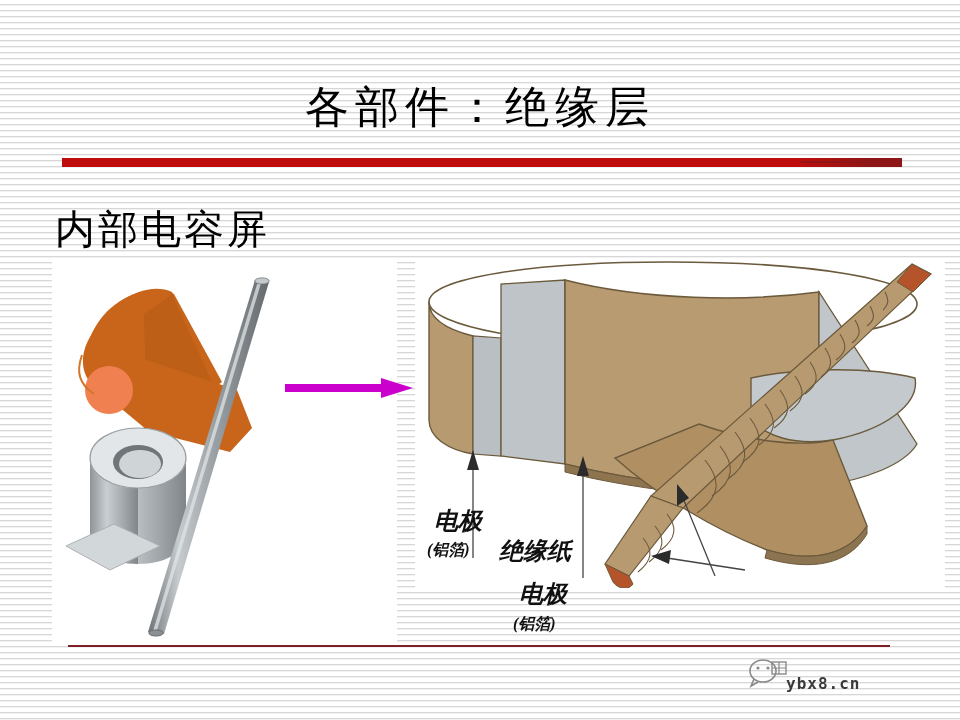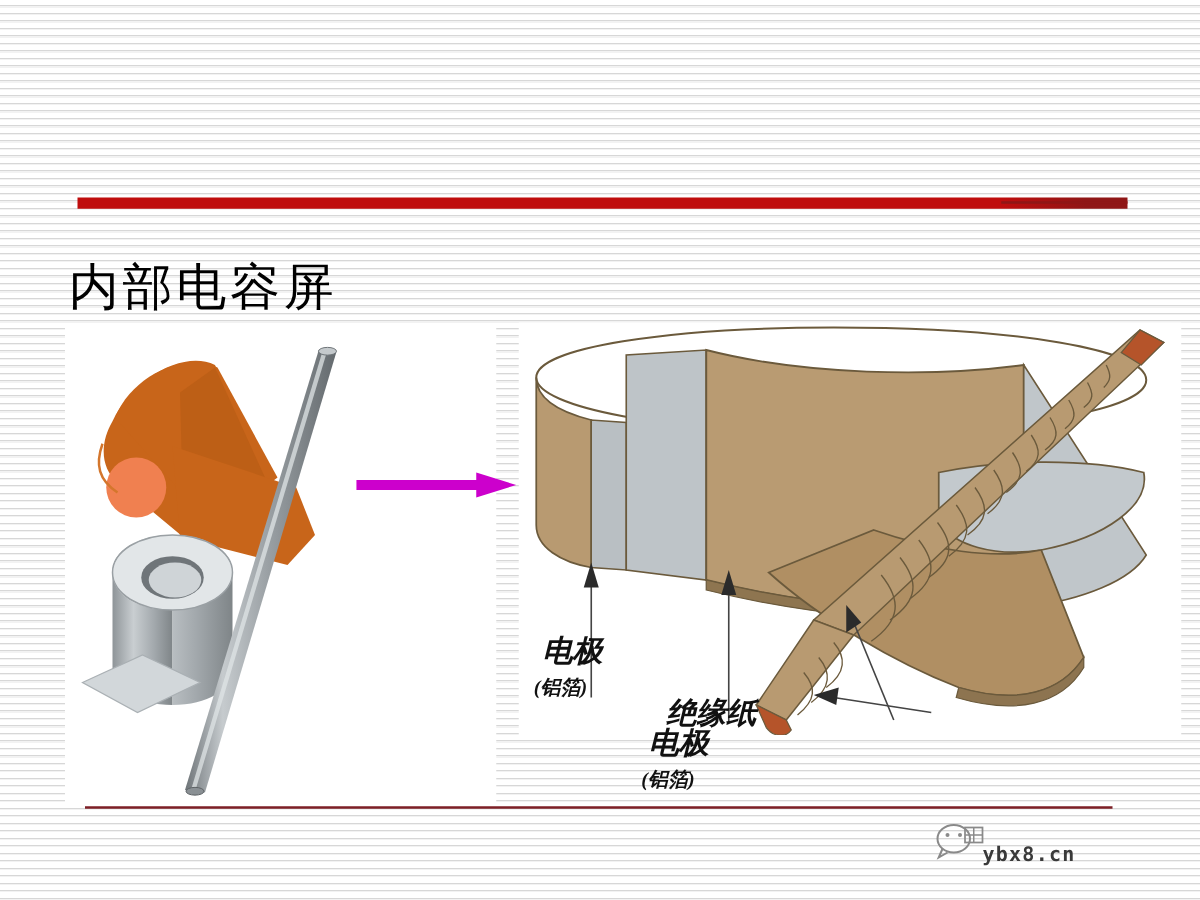--- a/index.html
+++ b/index.html
@@ -70,20 +70,21 @@
     font-family:"DejaVu Sans Mono","Liberation Mono",monospace;font-weight:700;
     letter-spacing:1px;
   }
   svg{display:block;}
 </style>
 </head>
 <body>
 
 <div id="slide">
 
+  <div id="title">各部件：绝缘层</div>
 
   <div id="rule-top"></div>
 
   <div id="subtitle">内部电容屏</div>
 
   <div class="panel" id="panel-left">
     <svg width="345" height="382" viewBox="0 0 345 382">
       <defs>
         <linearGradient id="gRoll" x1="0" y1="0" x2="0" y2="1">
           <stop offset="0%" stop-color="#d2711f"></stop>
@@ -219,21 +220,21 @@
         <path d="M168 198 L162 218 L174 218 Z"></path>
         <path d="M262 226 L262 248 L274 240 Z"></path>
         <path d="M236 298 L256 292 L254 306 Z"></path>
       </g>
     </svg>
   </div>
 
   <div class="lbl big" style="left:434px;top:505px;">电极</div>
   <div class="lbl small" style="left:427px;top:540px;">(铝箔)</div>
 
-  <div class="lbl big" style="left:533px;top:535px;margin-top:19px;">绝缘纸</div>
+  <div class="lbl big" style="left:499px;top:535px;">绝缘纸</div>
 
   <div class="lbl big" style="left:519px;top:578px;">电极</div>
   <div class="lbl small" style="left:513px;top:614px;">(铝箔)</div>
 
 
   <div id="rule-bottom"></div>
 
   <div id="watermark">
     <svg width="40" height="34" viewBox="0 0 40 34" style="position:absolute;left:0;top:4px;">
       <ellipse cx="15" cy="15" rx="13" ry="11" fill="none" stroke="#8a8a8a" stroke-width="1.6"></ellipse>

